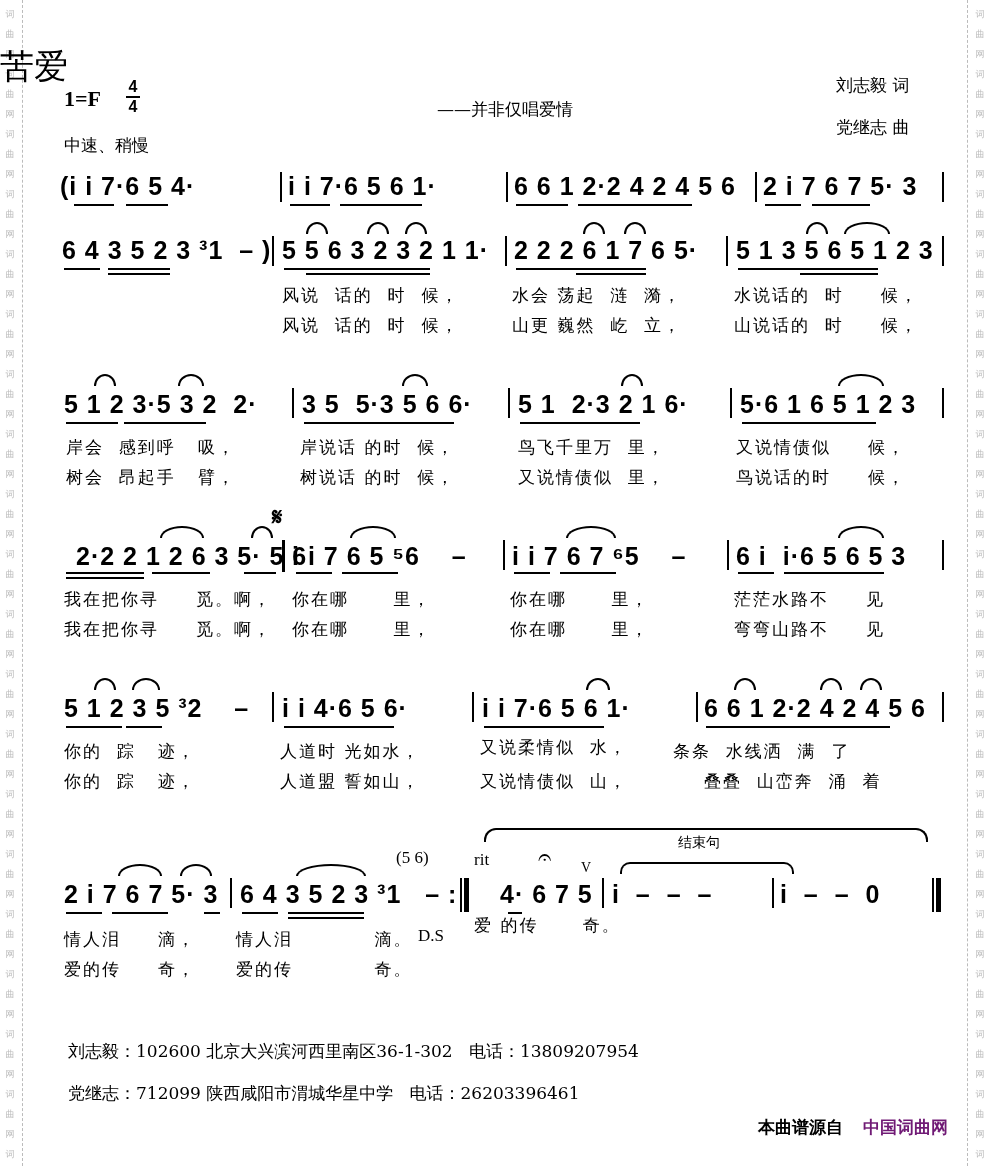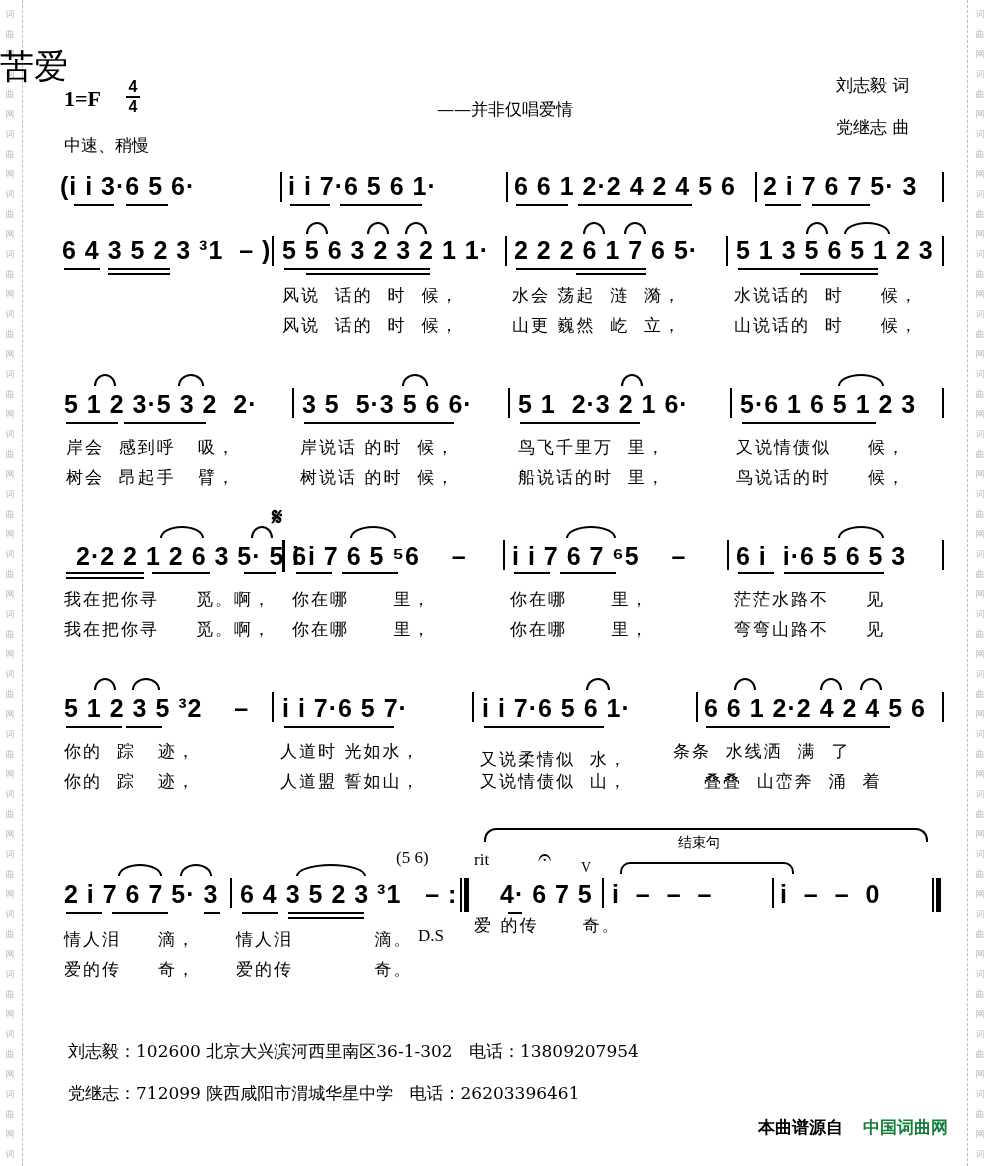--- a/index.html
+++ b/index.html
@@ -33,21 +33,21 @@
   .lyric { position:absolute; font-size:17px; white-space:pre;
            font-family:"DejaVu Serif","Liberation Serif",serif; letter-spacing:2px; }
   .ul1 { position:absolute; height:2px; background:#000; }
   .slur { position:absolute; border:2px solid #000; border-bottom:none; border-radius:50% 50% 0 0 / 100% 100% 0 0; height:10px; }
   .annot { position:absolute; font-size:17px; font-family:"Liberation Serif",serif; white-space:pre; }
 
   .contact { position:absolute; left:68px; font-size:17px; white-space:pre;
              font-family:"DejaVu Serif","Liberation Serif",serif; }
   .source { position:absolute; top:1116px; left:758px; font-size:17px; font-weight:bold;
             font-family:"DejaVu Sans",sans-serif; }
-  .source .site { color:#15803d; margin-left:20px;text-align:center; }
+  .source .site { color:#701a75; margin-left:20px;text-align:center; }
 </style>
 </head>
 <body>
 
 <div class="margin-strip left">
     <div class="wm" style="top: 4px;">词</div>
     <div class="wm" style="top: 24px;">曲</div>
     <div class="wm" style="top: 44px;">网</div>
     <div class="wm" style="top: 64px;">词</div>
     <div class="wm" style="top: 84px;">曲</div>
@@ -174,21 +174,21 @@
 <div class="timesig">
   <div>4</div>
   <div class="bar"></div>
   <div>4</div>
 </div>
 <div class="tempo">中速、稍慢</div>
 <div class="credit" style="top:74px">刘志毅 词</div>
 <div class="credit" style="top:116px">党继志 曲</div>
 
 <div class="row" style="top:168px">
-  <div class="notes" style="left:60px;top:4px">(i i 3·6 5 6·</div>
+  <div class="notes" style="left:60px;top:4px">(i i 7·6 5 4·</div>
   <div class="barline" style="left:280px;top:4px;height:30px"></div>
   <div class="notes" style="left:288px;top:4px">i i 7·6 5 6 1·</div>
   <div class="barline" style="left:506px;top:4px;height:30px"></div>
   <div class="notes" style="left:514px;top:4px">6 6 1 2·2 4 2 4 5 6</div>
   <div class="barline" style="left:755px;top:4px;height:30px"></div>
   <div class="notes" style="left:763px;top:4px">2 i 7 6 7 5· 3</div>
   <div class="barline" style="left:942px;top:4px;height:30px"></div>
   <div class="ul1" style="left:74px;top:36px;width:40px"></div>
   <div class="ul1" style="left:126px;top:36px;width:42px"></div>
   <div class="ul1" style="left:290px;top:36px;width:40px"></div>
@@ -250,21 +250,21 @@
   <div class="ul1" style="left:124px;top:46px;width:82px"></div>
   <div class="ul1" style="left:304px;top:46px;width:150px"></div>
   <div class="ul1" style="left:520px;top:46px;width:120px"></div>
   <div class="ul1" style="left:742px;top:46px;width:134px"></div>
   <div class="lyric" style="left:66px;top:60px">岸会  感到呼   吸，</div>
   <div class="lyric" style="left:300px;top:60px">岸说话 的时  候，</div>
   <div class="lyric" style="left:518px;top:60px">鸟飞千里万  里，</div>
   <div class="lyric" style="left:736px;top:60px">又说情债似     候，</div>
   <div class="lyric" style="left:66px;top:90px">树会  昂起手   臂，</div>
   <div class="lyric" style="left:300px;top:90px">树说话 的时  候，</div>
-  <div class="lyric" style="left:518px;top:90px">船说话的时  里，</div>
+  <div class="lyric" style="left:518px;top:90px">又说情债似  里，</div>
   <div class="lyric" style="left:736px;top:90px">鸟说话的时     候，</div>
 </div>
 
 <div class="row" style="top:500px">
   <div class="annot" style="left:272px;top:4px;font-size:24px;font-weight:bold">𝄋</div>
   <div class="slur" style="left:160px;top:26px;width:40px"></div>
   <div class="slur" style="left:251px;top:26px;width:18px"></div>
   <div class="slur" style="left:350px;top:26px;width:42px"></div>
   <div class="slur" style="left:566px;top:26px;width:46px"></div>
   <div class="slur" style="left:838px;top:26px;width:42px"></div>
@@ -298,34 +298,34 @@
 
 <div class="row" style="top:676px">
   <div class="slur" style="left:94px;top:2px;width:18px"></div>
   <div class="slur" style="left:132px;top:2px;width:24px"></div>
   <div class="slur" style="left:586px;top:2px;width:20px"></div>
   <div class="slur" style="left:734px;top:2px;width:18px"></div>
   <div class="slur" style="left:820px;top:2px;width:18px"></div>
   <div class="slur" style="left:860px;top:2px;width:18px"></div>
   <div class="notes" style="left:64px;top:18px">5 1 2 3 5 ³2    –</div>
   <div class="barline" style="left:272px;top:16px;height:30px"></div>
-  <div class="notes" style="left:282px;top:18px">i i 7·6 5 7·</div>
+  <div class="notes" style="left:282px;top:18px">i i 4·6 5 6·</div>
   <div class="barline" style="left:472px;top:16px;height:30px"></div>
   <div class="notes" style="left:482px;top:18px">i i 7·6 5 6 1·</div>
   <div class="barline" style="left:696px;top:16px;height:30px"></div>
   <div class="notes" style="left:704px;top:18px">6 6 1 2·2 4 2 4 5 6</div>
   <div class="barline" style="left:942px;top:16px;height:30px"></div>
   <div class="ul1" style="left:66px;top:50px;width:56px"></div>
   <div class="ul1" style="left:126px;top:50px;width:36px"></div>
   <div class="ul1" style="left:284px;top:50px;width:110px"></div>
   <div class="ul1" style="left:484px;top:50px;width:120px"></div>
   <div class="ul1" style="left:706px;top:50px;width:184px"></div>
   <div class="lyric" style="left:64px;top:64px">你的  踪   迹，</div>
   <div class="lyric" style="left:280px;top:64px">人道时 光如水，</div>
-  <div class="lyric" style="left:480px;top:72px">又说柔情似  水，</div>
+  <div class="lyric" style="left:480px;top:60px">又说柔情似  水，</div>
   <div class="lyric" style="left:673px;top:64px">条条  水线洒  满  了</div>
   <div class="lyric" style="left:64px;top:94px">你的  踪   迹，</div>
   <div class="lyric" style="left:280px;top:94px">人道盟 誓如山，</div>
   <div class="lyric" style="left:480px;top:94px">又说情债似  山，</div>
   <div class="lyric" style="left:704px;top:94px">叠叠  山峦奔  涌  着</div>
 </div>
 
 <div class="row" style="top:826px">
   <div class="slur" style="left:484px;top:2px;width:440px;height:12px;border-radius:12px 12px 0 0"></div>
   <div class="annot" style="left:678px;top:8px;font-size:14px;font-family:'DejaVu Serif',serif">结束句</div>

